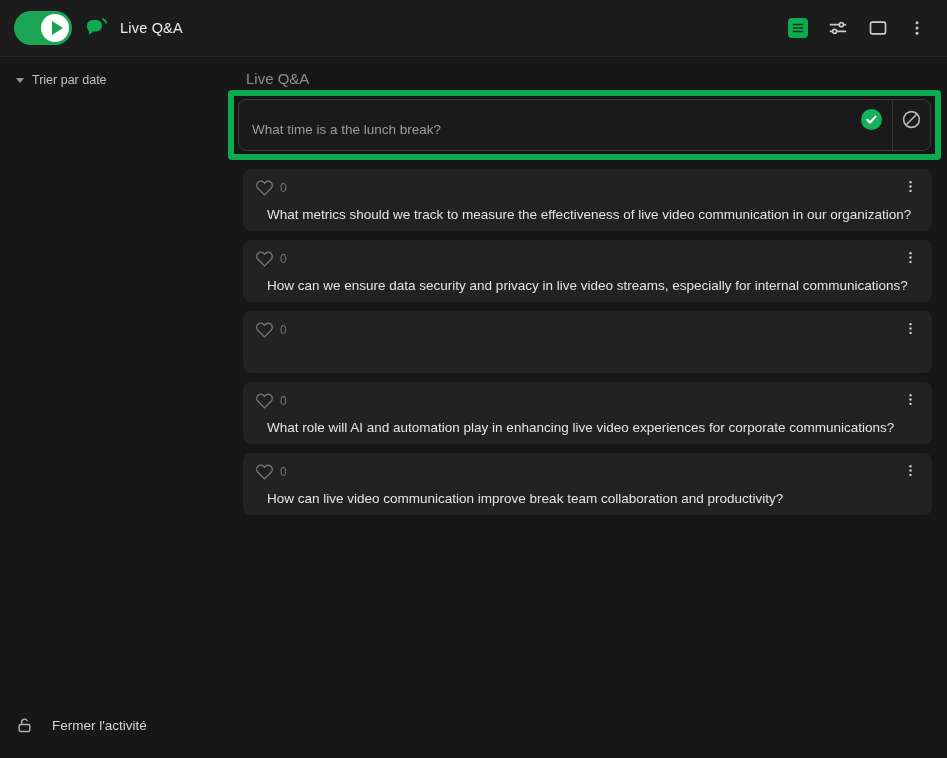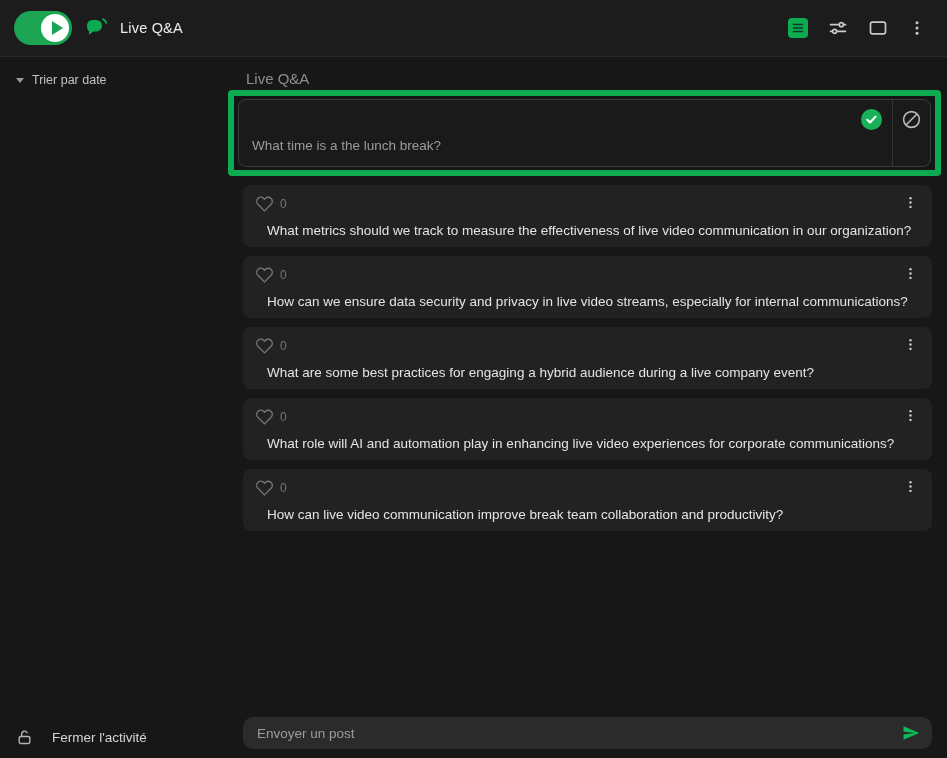--- a/index.html
+++ b/index.html
@@ -44,21 +44,21 @@
     width:20px; height:20px; border-radius:4px; background:#0cab52;
     display:flex; align-items:center; justify-content:center;
   }
 
   
   .content { flex:1; display:flex; min-height:0; }
 
   
   aside {
     flex:0 0 228px; width:228px;
-    display:flex; flex-direction:column; padding:16px 0 12px 16px;
+    display:flex; flex-direction:column; padding:16px 0 24px 16px;
   }
   .sort-row { display:flex; align-items:center; gap:8px; cursor:pointer; }
   .sort-row .caret {
     width:0; height:0; border-left:4.5px solid transparent;
     border-right:4.5px solid transparent; border-top:5.5px solid #9a9a9a;
   }
   .sort-label { font-size:12.5px; color:#c2c2c2; }
   .side-spacer { flex:1; }
   .side-item {
     display:flex; align-items:center; gap:19px; cursor:pointer;
@@ -70,21 +70,21 @@
   main { flex:1; display:flex; flex-direction:column; min-height:0; }
   .page-title { font-size:15px; font-weight:400; color:#8d8d8d; margin:13px 0 3px 18px; }
 
   
   .highlight {
     margin-right:6px;
     border:6px solid #0cab52; border-radius:4px;
     padding:3px 4px; background:#151515;
   }
   .mod-card {
-    height:68px; border:1px solid #3d3d3d; border-radius:8px;
+    height:52px; border:1px solid #3d3d3d; border-radius:8px;
     background:#1a1a1a; display:flex;
   }
   .mod-main { flex:1; position:relative; cursor:text; }
   .mod-question {
     position:absolute; left:13px; bottom:13px;
     font-size:13.5px; color:#9c9c9c;
   }
   .check-badge {
     position:absolute; top:9px; right:10px; width:21px; height:21px;
     border-radius:50%; background:#17b159;
@@ -275,21 +275,20 @@
             <span class="like-count">0</span>
           </button>
           <button class="kebab-btn">
             <svg width="15" height="15" viewBox="0 0 24 24" fill="currentColor">
                 <circle cx="12" cy="5" r="1.9"></circle>
                 <circle cx="12" cy="12" r="1.9"></circle>
                 <circle cx="12" cy="19" r="1.9"></circle>
               </svg>
           </button>
         </div>
-        <p class="post-text">What are some best practices for engaging a hybrid audience during a live company event?</p>
       </article>
 
       <article class="post">
         <div class="post-top">
           <button class="like-btn">
             <svg width="19" height="18" viewBox="0 0 24 24" fill="none" stroke="currentColor" stroke-width="1.8">
               <path d="M20.8 4.6a5.5 5.5 0 0 0-7.8 0L12 5.6l-1-1a5.5 5.5 0 0 0-7.8 7.8l1 1L12 21.2l7.8-7.8 1-1a5.5 5.5 0 0 0 0-7.8z"></path>
             </svg>
             <span class="like-count">0</span>
           </button>
@@ -318,23 +317,15 @@
                 <circle cx="12" cy="12" r="1.9"></circle>
                 <circle cx="12" cy="19" r="1.9"></circle>
               </svg>
           </button>
         </div>
         <p class="post-text">How can live video communication improve break team collaboration and productivity?</p>
       </article>
 
       <div class="grow"></div>
 
-      <div class="composer">
-        <span class="placeholder">Envoyer un post</span>
-        <button class="send-btn">
-          <svg width="18" height="18" viewBox="0 0 24 24" fill="currentColor">
-            <path d="M2.01 21L23 12 2.01 3 2 10l15 2-15 2z"></path>
-          </svg>
-        </button>
-      </div>
     </main>
   </div>
 </div>
 
 </body></html>

